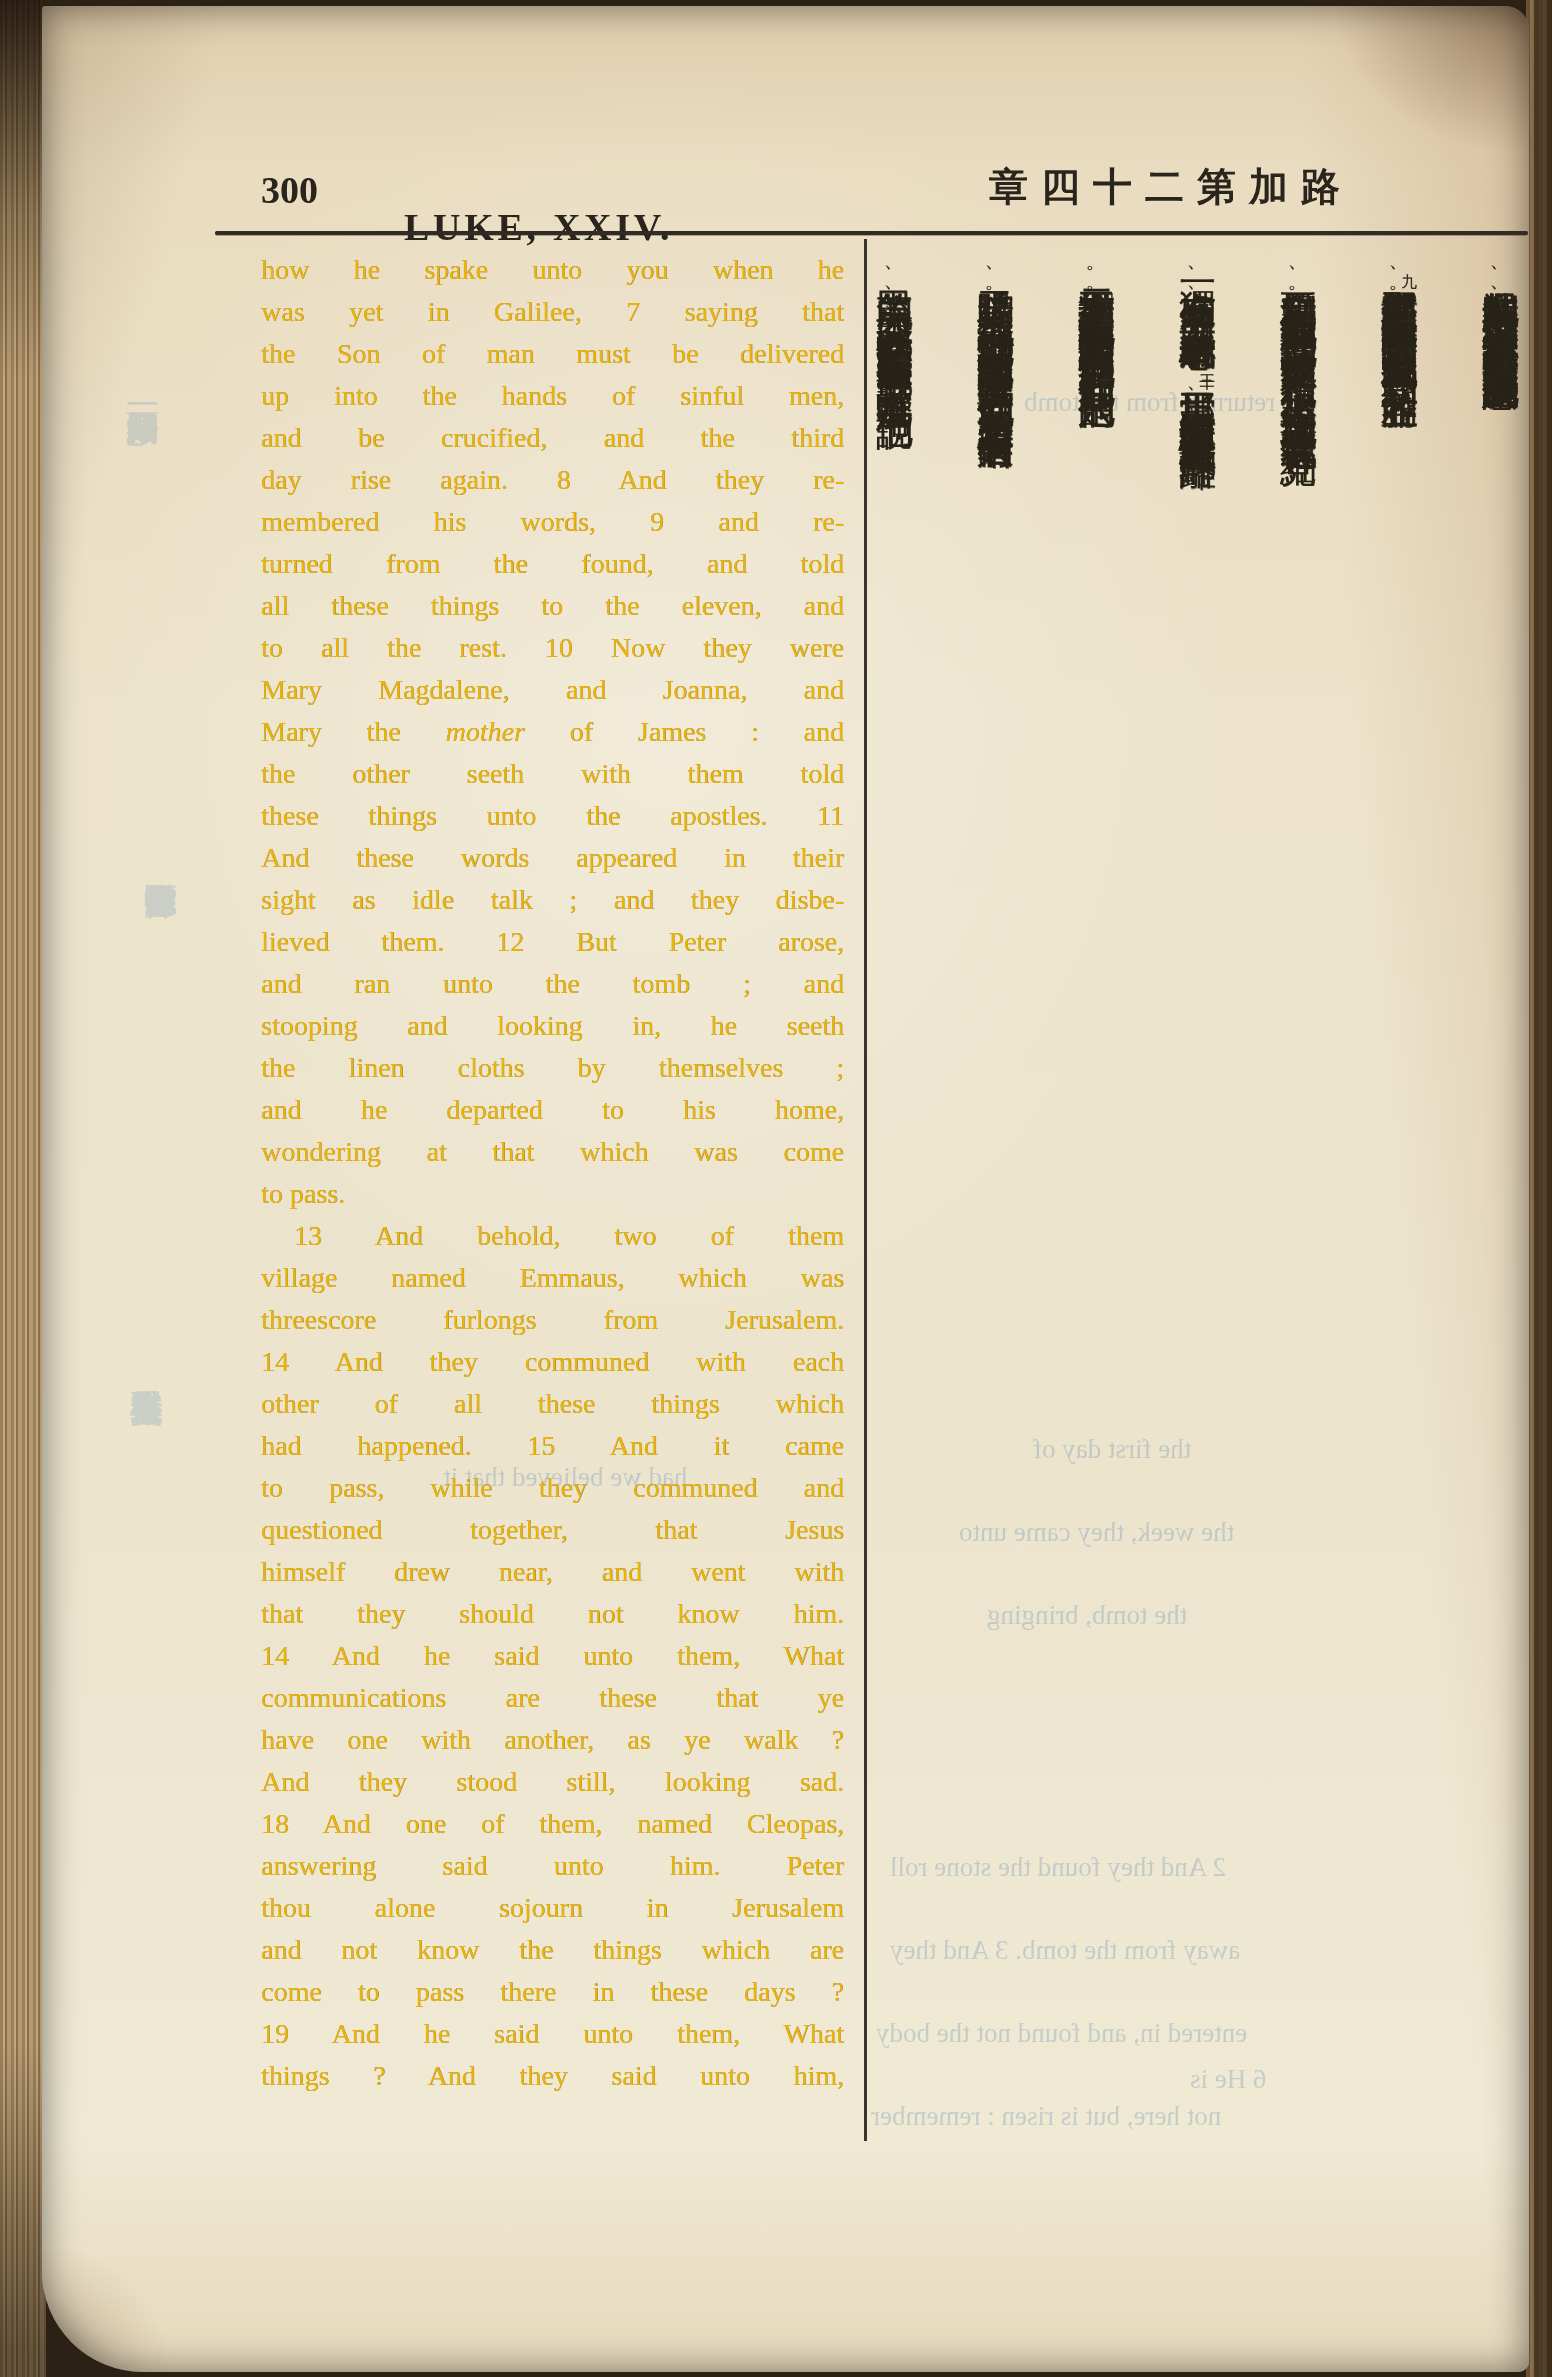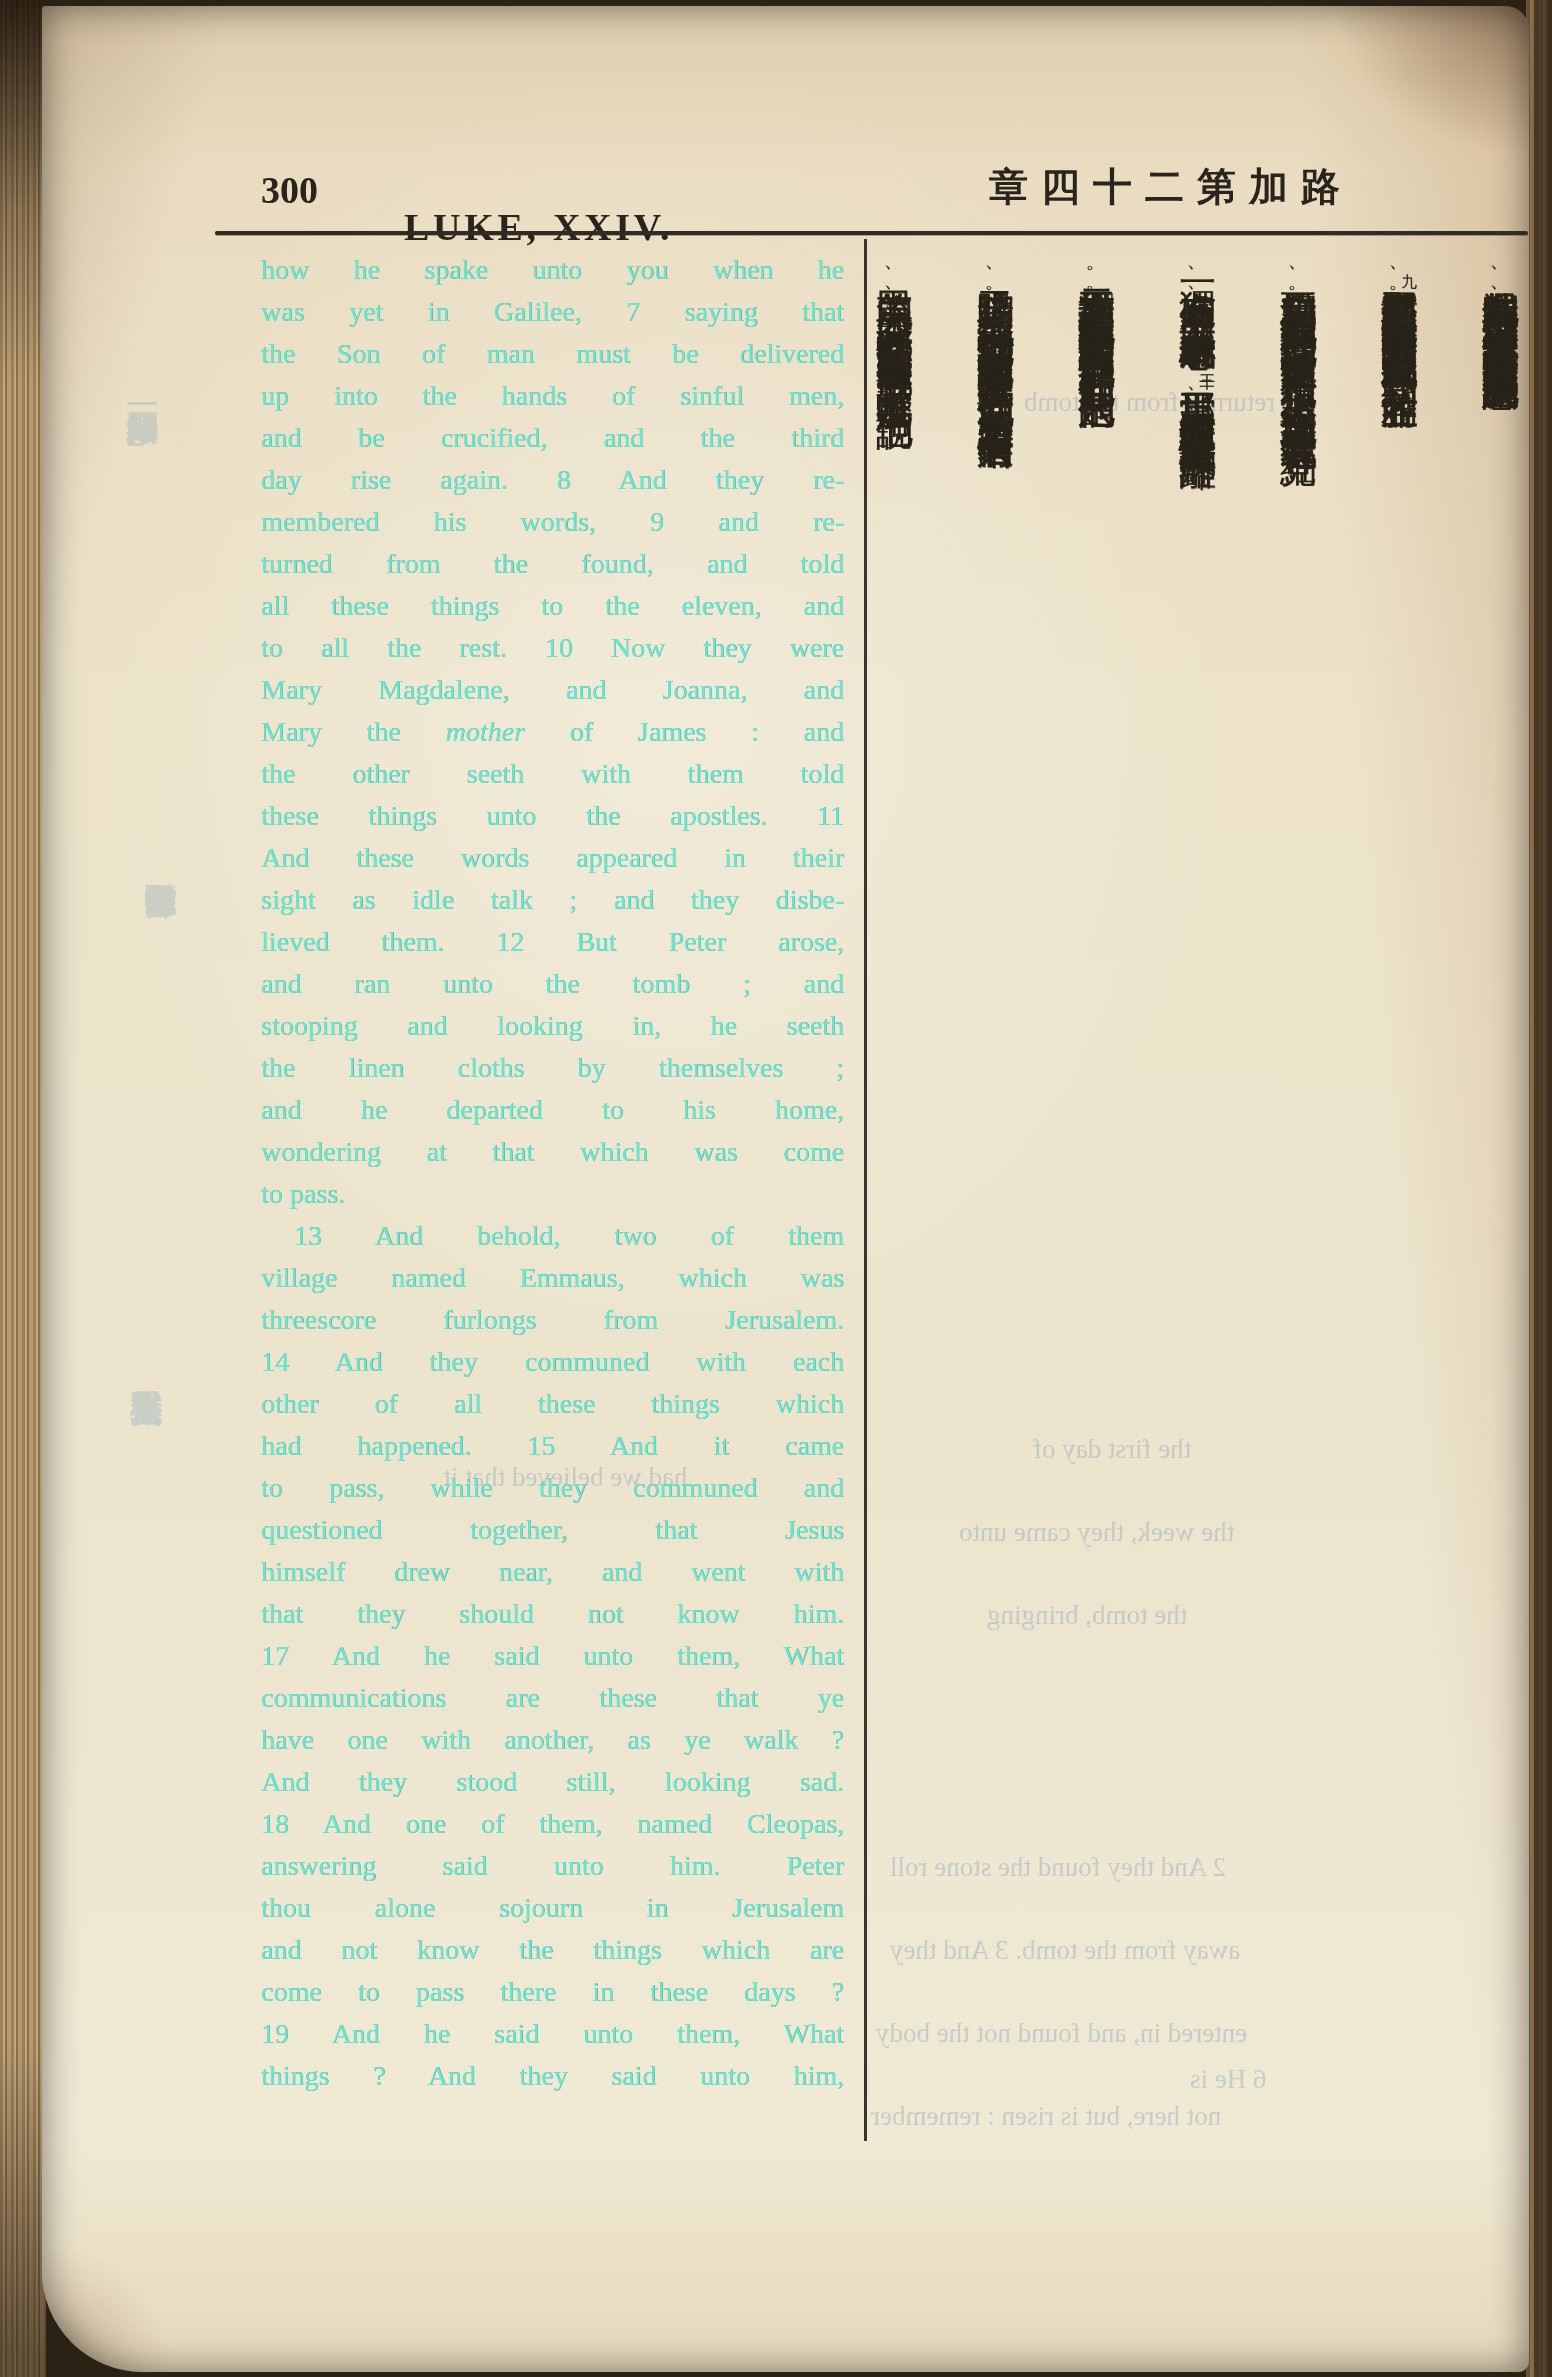--- a/index.html
+++ b/index.html
@@ -40,21 +40,21 @@
   }
   .bleed span.vert{writing-mode:vertical-rl;text-orientation:upright;font-size:33px;opacity:.30;}
   
   .hdr{position:absolute;color:#2a251c;}
   .folio{left:261px;top:168px;font-size:38px;font-weight:700;}
   .title-en{left:404px;top:168px;font-size:38px;font-weight:700;letter-spacing:3.7px;margin-top:37px;}
   .title-zh{left:989px;top:160px;font-size:39px;font-weight:700;letter-spacing:13px;white-space:nowrap;}
   .rule{position:absolute;left:215px;top:231px;width:1313px;height:3.7px;background:#302b23;border-radius:1.8px;box-shadow:0 0.9px 0 rgba(48,43,35,.35);}
   .divider{position:absolute;left:864px;top:239px;width:2.8px;height:1902px;background:#3a352c;}
   
-  .english{position:absolute;left:261px;top:249px;width:583px;color:#5eead4;}
+  .english{position:absolute;left:261px;top:249px;width:583px;color:#eab308;}
   .en-line{
     font-size:28px;line-height:42px;height:42px;white-space:nowrap0;
     text-align:justify;text-align-last:justify;
     text-shadow:0.3px 0.4px 0.5px rgba(40,34,24,.55);
   }
   .en-line.short{text-align-last:left;}
   .en-line.indent{text-indent:33px;}
   
   .chinese{
     position:absolute;left:841px;top:263px;width:710px;height:1881px;
@@ -127,21 +127,21 @@
     <div class="en-line indent">13 And behold, two of them</div>
     <div class="en-line">village named Emmaus, which was</div>
     <div class="en-line">threescore furlongs from Jerusalem.</div>
     <div class="en-line">14 And they communed with each</div>
     <div class="en-line">other of all these things which</div>
     <div class="en-line">had happened. 15 And it came</div>
     <div class="en-line">to pass, while they communed and</div>
     <div class="en-line">questioned together, that Jesus</div>
     <div class="en-line">himself drew near, and went with</div>
     <div class="en-line">that they should not know him.</div>
-    <div class="en-line">17 And he said unto them, What</div>
+    <div class="en-line">14 And he said unto them, What</div>
     <div class="en-line">communications are these that ye</div>
     <div class="en-line">have one with another, as ye walk ?</div>
     <div class="en-line">And they stood still, looking sad.</div>
     <div class="en-line">18 And one of them, named Cleopas,</div>
     <div class="en-line">answering said unto him. Peter</div>
     <div class="en-line">thou alone sojourn in Jerusalem</div>
     <div class="en-line">and not know the things which are</div>
     <div class="en-line">come to pass there in these days ?</div>
     <div class="en-line">19 And he said unto them, What</div>
     <div class="en-line">things ? And they said unto him,</div>

